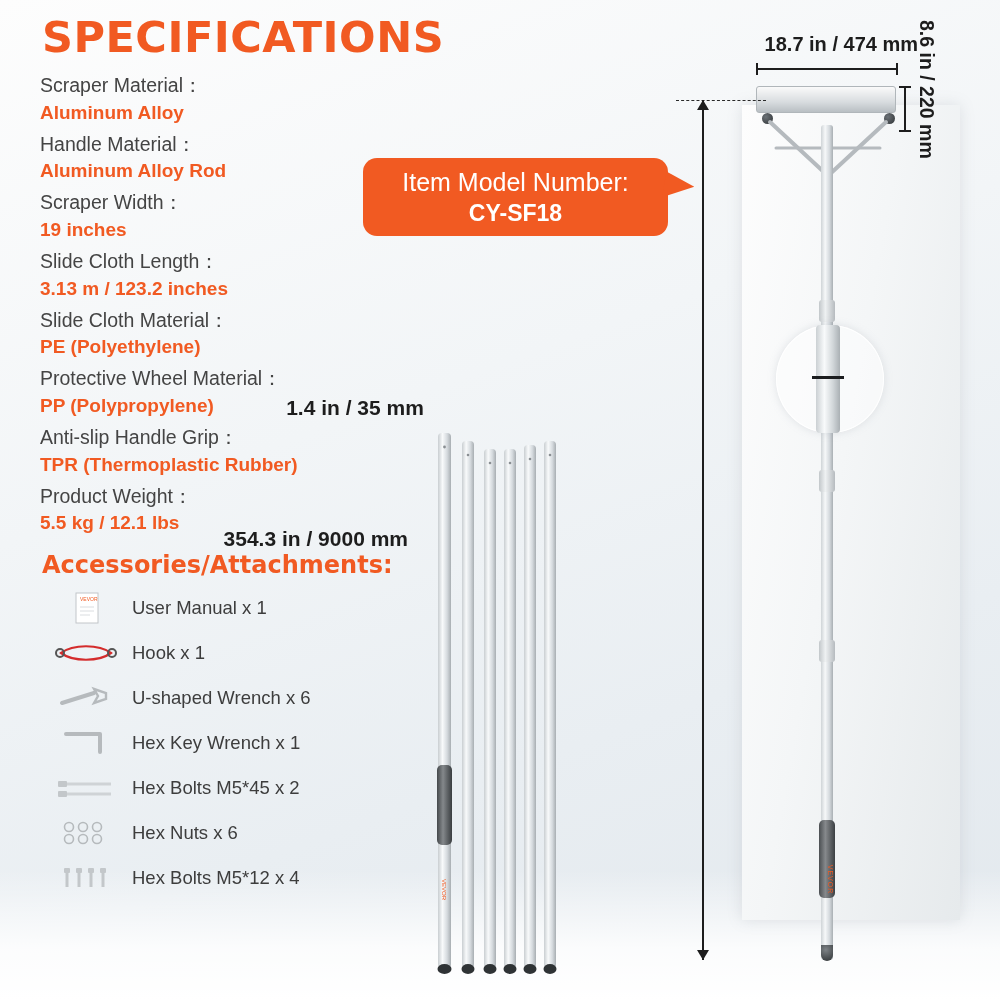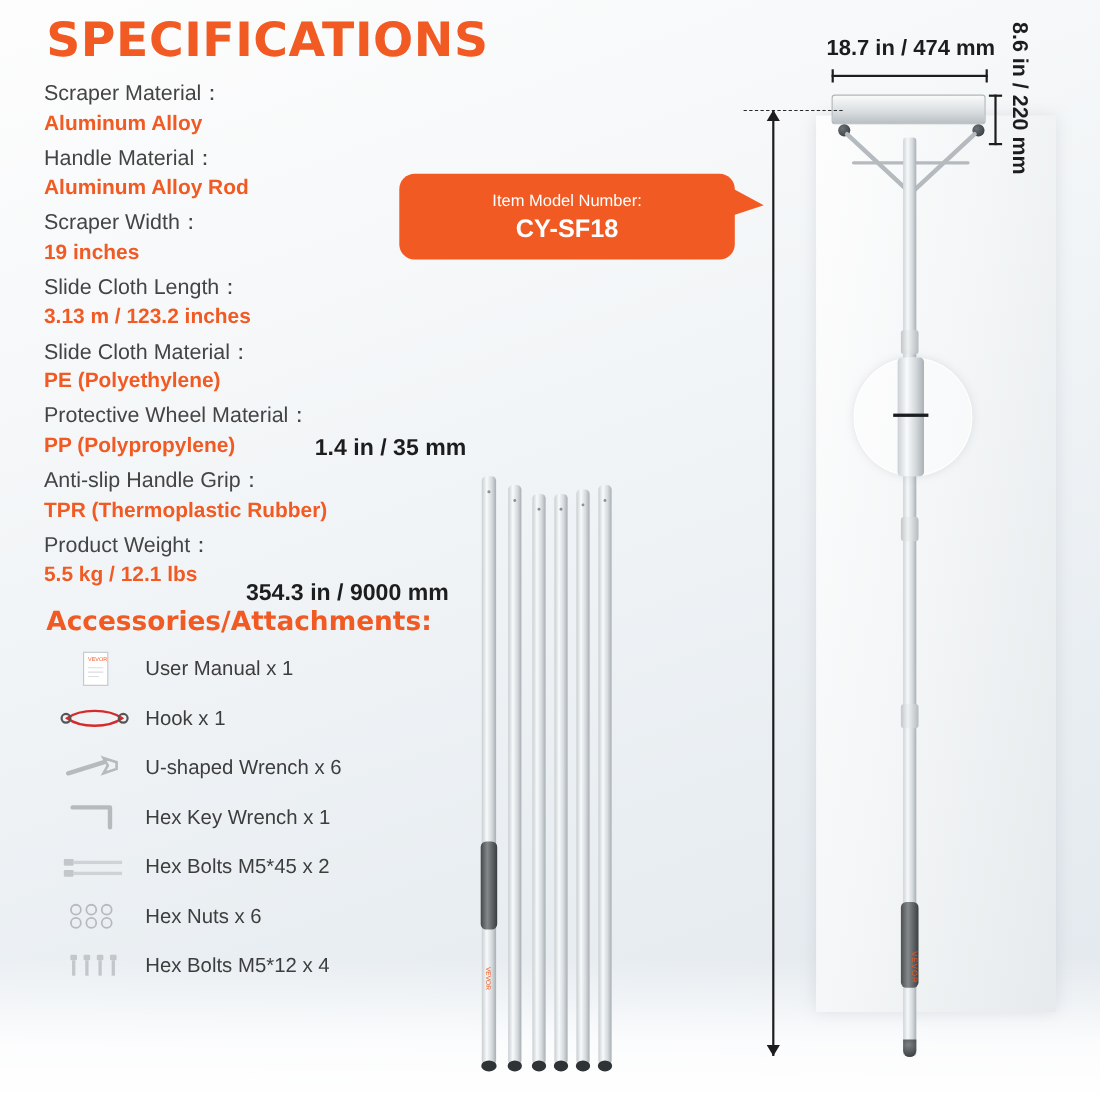--- a/index.html
+++ b/index.html
@@ -51,21 +51,21 @@
   .acc-label { font-size: 18.5px; color: #3d3d3d; }
 
   
   .callout {
     position: absolute; left: 363px; top: 158px;
     width: 305px; height: 78px;
     background: #F15A22; border-radius: 14px;
     display: flex; flex-direction: column; align-items: center; justify-content: center;
     color: #fff; text-align: center;
   }
-  .callout .c-line1 { font-size: 15px; }
+  .callout .c-line1 { font-size: 25px; }
   .callout .c-line2 { font-size: 23px; font-weight: bold; margin-top: 3px; }
   .callout:after {
     content: ""; position: absolute; right: -26px; top: 16px;
     width: 0; height: 0;
     border-top: 10px solid transparent;
     border-bottom: 16px solid transparent;
     border-left: 30px solid #F15A22;
     transform: rotate(10deg);
   }
 
@@ -126,21 +126,21 @@
   }
   .mag-bar { position: absolute; left: 332px; top: 376px; width: 32px; height: 3px; background: #1b1d1f; }
 
   
   .dim-width { position: absolute; left: 276px; top: 68px; width: 142px; height: 2px; }
   .dim-width .line { position: absolute; top: 0; left: 0; right: 0; height: 1.6px; background: #1d1d1d; }
   .dim-width .cap { position: absolute; top: -5px; width: 1.6px; height: 12px; background: #1d1d1d; }
   .dim-width .cap.l { left: 0; }
   .dim-width .cap.r { right: 0; }
   .lbl-width {
-    position: absolute; left: 258px; top: 33px; width: 180px; text-align: center;
+    position: absolute; left: 258px; top: 33px; width: 180px; text-align: right;
     font-size: 20px; font-weight: bold; color: #1d1d1d;
   }
 
   .dim-height-v { position: absolute; left: 424px; top: 86px; width: 2px; height: 46px; }
   .dim-height-v .line { position: absolute; left: 0; top: 0; bottom: 0; width: 1.6px; background: #1d1d1d; }
   .dim-height-v .cap { position: absolute; left: -5px; width: 12px; height: 1.6px; background: #1d1d1d; }
   .dim-height-v .cap.t { top: 0; }
   .dim-height-v .cap.b { bottom: 0; }
   .lbl-height {
     position: absolute; left: 435px; top: 20px;

